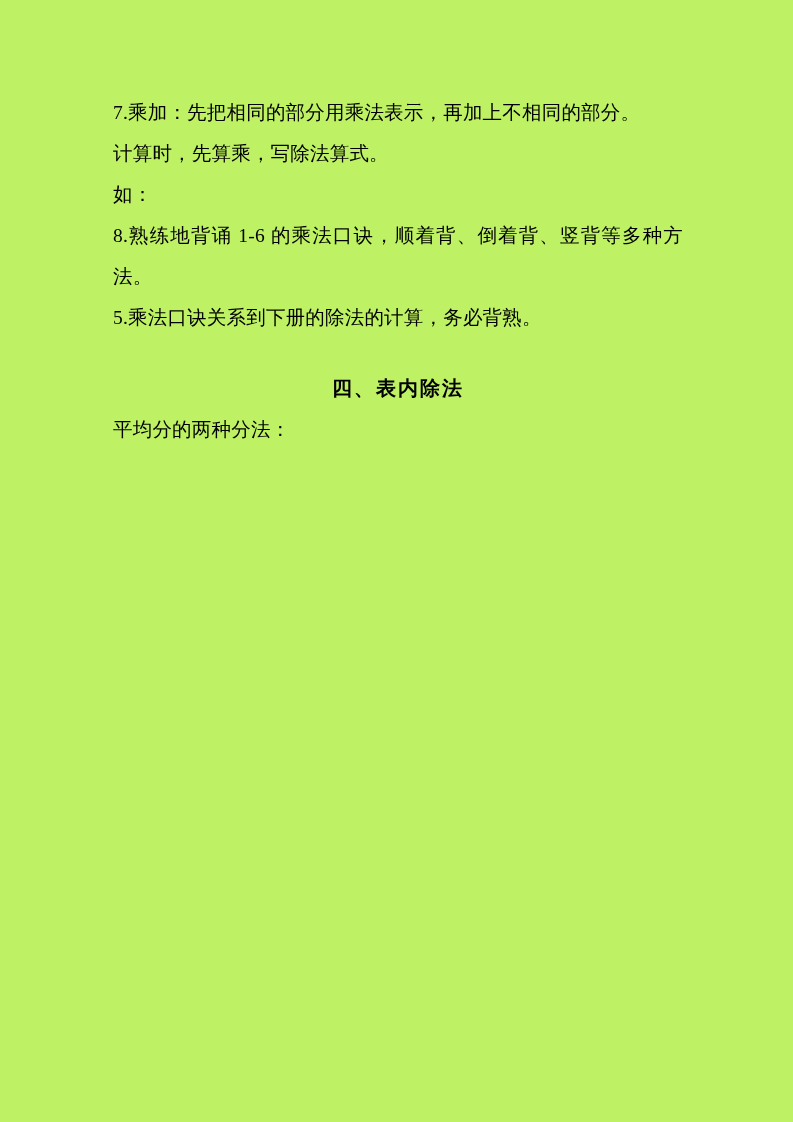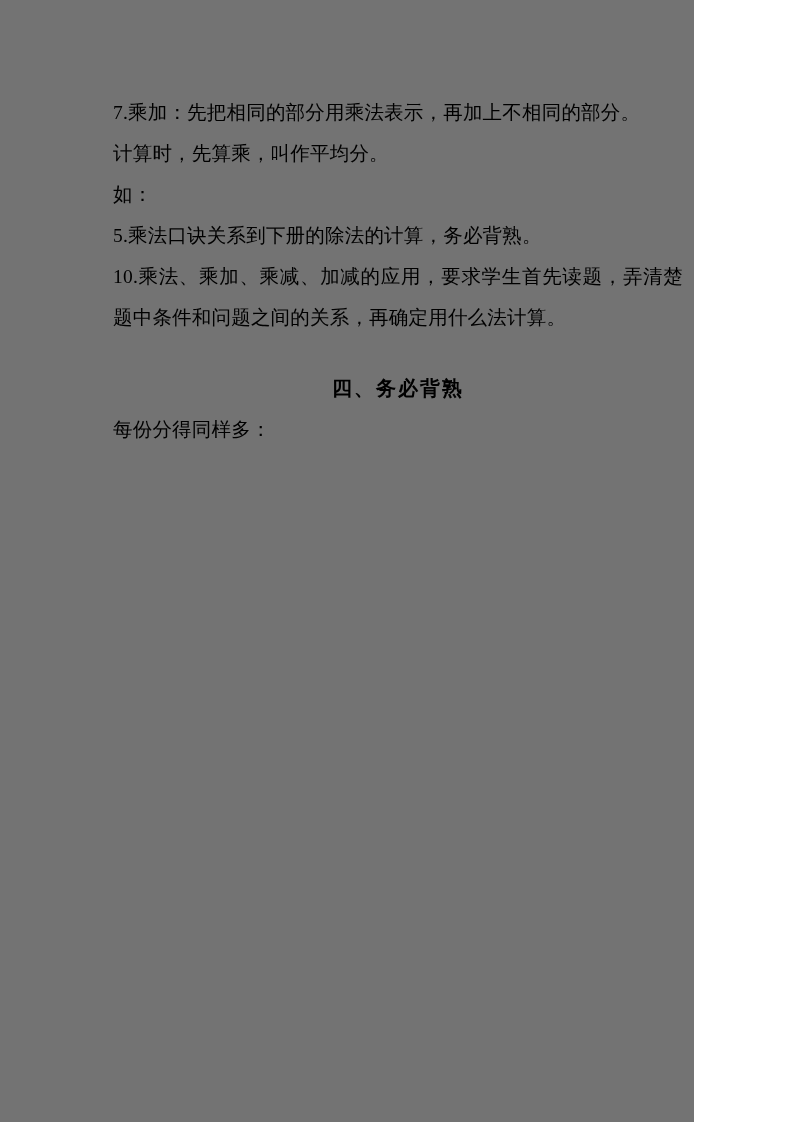--- a/index.html
+++ b/index.html
@@ -2,23 +2,23 @@
 <html><head>
 <meta charset="utf-8">
 <style>
   html, body {
     margin: 0;
     padding: 0;
     background: #ffffff;
   }
   .page {
     position: relative;
-    width: 694px;
+    width: 793px;
     height: 1122px;
-    background: #737373;
+    background: #bef264;
     overflow: hidden;
     font-family: "Liberation Serif", "DejaVu Serif", serif;
     color: #000000;
   }
   .content {
     position: absolute;
     left: 113px;
     top: 92px;
     width: 570px;
   }
@@ -41,24 +41,24 @@
   }
   .spacer-heading { height: 30px; }
 </style>
 </head>
 <body>
 
 <div class="page">
   <div class="content">
 
     <p class="para">7.乘加：先把相同的部分用乘法表示，再加上不相同的部分。</p>
-    <p class="para">计算时，先算乘，叫作平均分。</p>
+    <p class="para">计算时，先算乘，写除法算式。</p>
     <p class="para">如：</p>
+    <p class="para">8.熟练地背诵 1-6 的乘法口诀，顺着背、倒着背、竖背等多种方法。</p>
     <p class="para">5.乘法口诀关系到下册的除法的计算，务必背熟。</p>
-    <p class="para">10.乘法、乘加、乘减、加减的应用，要求学生首先读题，弄清楚题中条件和问题之间的关系，再确定用什么法计算。</p>
 
     <div class="spacer-heading"></div>
-    <p class="heading">四、务必背熟</p>
+    <p class="heading">四、表内除法</p>
 
-    <p class="para">每份分得同样多：</p>
+    <p class="para">平均分的两种分法：</p>
 
   </div>
 </div>
 
 </body></html>

